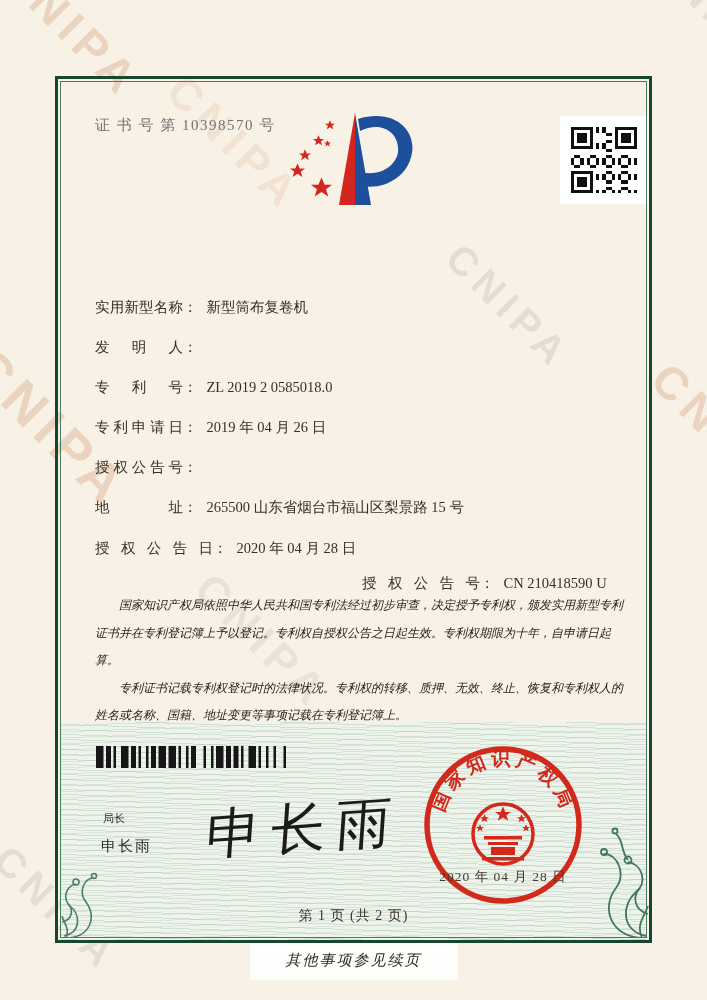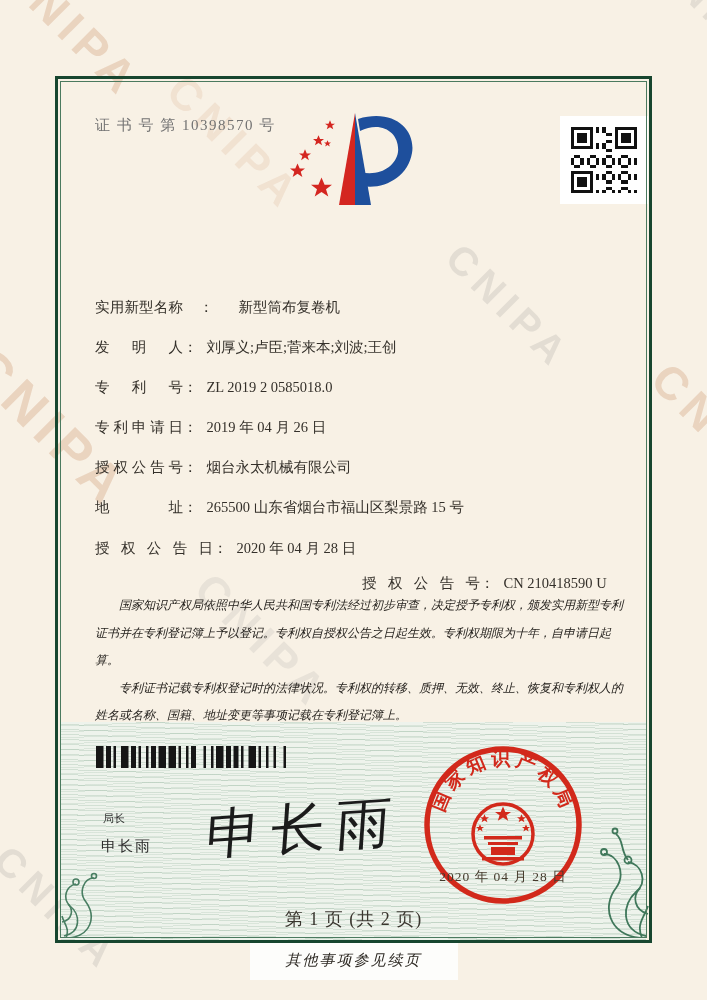--- a/index.html
+++ b/index.html
@@ -32,21 +32,21 @@
   .logo{position:absolute;left:278px;top:110px;z-index:2;}
   .qr-box{position:absolute;left:560px;top:116px;width:88px;height:88px;background:#fff;z-index:2;}
   .qr-box svg{position:absolute;left:11px;top:11px;}
   .title{
     position:absolute;left:0;right:0;top:217px;z-index:2;text-align:center;
     font-size:34px;font-weight:700;letter-spacing:8px;color:#171513;
   }
   
   .fields{position:absolute;left:95px;top:297px;width:532px;z-index:2;font-size:14.5px;color:#34302a;}
   .frow{display:flex;line-height:21px;margin-bottom:19px;}
-  .frow.first{gap:16px;}
+  .frow.first{}
   .lbl{display:inline-block;width:88px;text-align:justify;text-align-last:justify;flex:none;}
   .colon{flex:none;margin:0 2px 0 0;}
   .val{margin-left:7px;white-space:nowrap;}
   .grant-row{position:relative;line-height:21px;margin-top:20px;height:21px;}
   .grant-part{position:absolute;top:0;display:flex;}
   .gp1{left:0;}
   .gp2{left:267px;margin-top:35px;}
   .glbl{display:inline-block;width:118px;text-align:justify;text-align-last:justify;flex:none;}
   
   .body-text{position:absolute;left:95px;top:592px;width:529px;z-index:2;
@@ -64,21 +64,21 @@
     letter-spacing:10px;transform:rotate(-4deg) skewX(-8deg);font-weight:500;white-space:nowrap;
   }
   
   .seal{position:absolute;left:418px;top:740px;z-index:3;}
   
   .orn{position:absolute;z-index:2;pointer-events:none;}
   .orn-left{left:60px;top:846px;}
   .orn-right{left:566px;top:806px;transform:scaleX(-1);}
   
   .page-num{position:absolute;left:0;right:0;top:907px;z-index:2;text-align:center;
-    font-size:18px;letter-spacing:1px;color:#3a362f;}
+    font-size:14px;letter-spacing:1px;color:#3a362f;}
   .footer-strip{position:absolute;left:50%;top:942px;transform:translateX(-50%);
     width:208px;height:38px;background:#fdfdfb;z-index:2;}
   .footer-note{position:absolute;left:0;right:0;top:951px;z-index:3;text-align:center;
     font-size:15px;font-style:italic;letter-spacing:2px;color:#2e2a24;}
 </style>
 </head>
 <body>
 
 <div class="page">
 
@@ -219,36 +219,34 @@
 
   <div class="fields">
     <div class="frow first">
       <span class="lbl">实用新型名称</span>
         <span class="colon">：</span>
       <span class="val">新型筒布复卷机</span>
     </div>
     <div class="frow">
       <span class="lbl">发明人</span>
         <span class="colon">：</span>
-      <span class="val">刘厚义;卢臣;菅来本;刘波;王创</span>
     </div>
     <div class="frow">
       <span class="lbl">专利号</span>
         <span class="colon">：</span>
       <span class="val">ZL 2019 2 0585018.0</span>
     </div>
     <div class="frow">
       <span class="lbl">专利申请日</span>
         <span class="colon">：</span>
       <span class="val">2019 年 04 月 26 日</span>
     </div>
     <div class="frow">
       <span class="lbl">授权公告号</span>
         <span class="colon">：</span>
-      <span class="val">烟台永太机械有限公司</span>
     </div>
     <div class="frow">
       <span class="lbl">地址</span>
         <span class="colon">：</span>
       <span class="val">265500 山东省烟台市福山区梨景路 15 号</span>
     </div>
     <div class="grant-row">
       <span class="grant-part gp1">
         <span class="glbl">授权公告日</span>
           <span class="colon">：</span>

